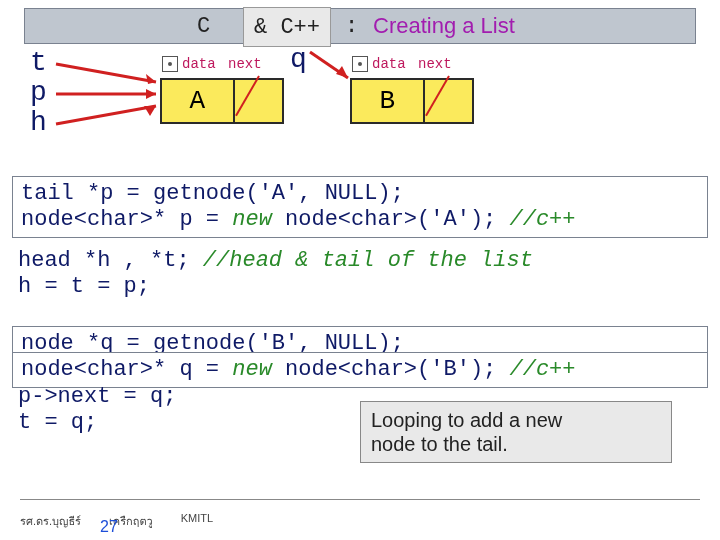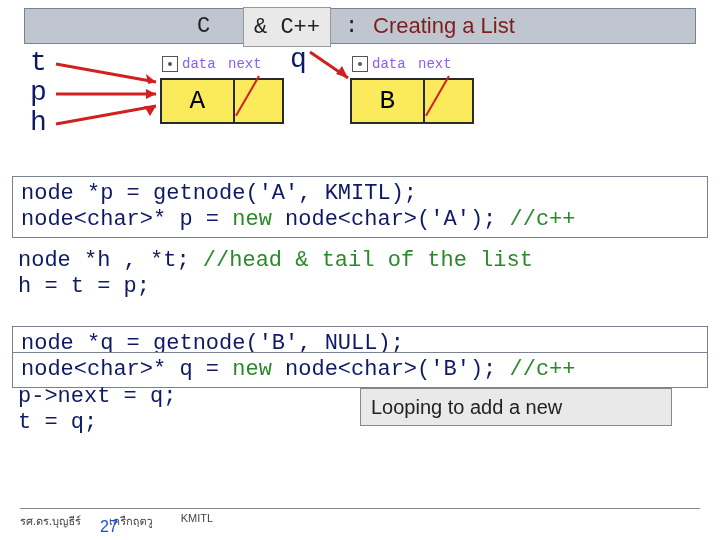--- a/index.html
+++ b/index.html
@@ -36,21 +36,21 @@
   border:1px solid #999;
   font-family:"Courier New",monospace;
   font-size:22px;
   color:#222;
   display:flex;align-items:center;
 }
 .header .colon {
   position:absolute; left:320px; font-family:"Courier New",monospace; font-size:22px; color:#222;
 }
 .header .title {
-  position:absolute; left:348px; font-family:Arial,sans-serif; font-size:22px; color:#7f1d1d;
+  position:absolute; left:348px; font-family:Arial,sans-serif; font-size:22px; color:#a21caf;
 }
 .diagram {
   position:absolute;
   top:44px;
   left:20px;
   width:680px;
   height:130px;
 }
 .ptrs {
   position:absolute;
@@ -94,21 +94,21 @@
   width:2px;
   height:110%;
   background:#d02020;
   transform:rotate(30deg);
   transform-origin:top;
 }
 .labelimg {
   position:absolute;
   font-family:"Courier New",monospace;
   font-size:14px;
-  color:#8b5cf6;
+  color:#be185d;
   display:flex;
   align-items:flex-start;
   gap:2px;
 }
 .dotbox {
   width:14px;height:14px;border:1px solid #555;position:relative;margin-right:2px;
 }
 .dotbox::after{content:"";position:absolute;width:4px;height:4px;background:#555;border-radius:50%;left:5px;top:5px;}
 .qlbl {
   position:absolute;
@@ -129,38 +129,38 @@
   color:#0f1a66;
 }
 .plain {
   position:absolute;
   left:18px;
   font-family:"Courier New",monospace;
   font-size:22px;
   line-height:26px;
   color:#0f1a66;
 }
-.grn { color:#2a8a2a; }
+.grn { color:#2a8a2a;font-style:italic; }
 .notebox {
   position:absolute;
   background:#e9e9e9;
   border:1px solid #888;
   padding:6px 10px;
   font-family:Arial,sans-serif;
   font-size:20px;
   color:#222;
   line-height:24px;
 }
 .footer {
   position:absolute;
   bottom:10px;
   left:20px;
   right:20px;
   border-top:1px solid #888;
-  padding-top:3px;
+  padding-top:12px;
   font-size:11px;
   color:#444;
   display:flex;
   gap:28px;
 }
 .slidenum {
   position:absolute;
   bottom:4px;
   left:100px;
   font-size:16px;
@@ -223,44 +223,45 @@
   </div>
   <div class="node" style="left:330px;top:34px">
     <div class="data">B</div>
     <div class="next">
         <div class="slash"></div>
       </div>
   </div>
 </div>
 
 <div class="codeblk" style="top:176px">
-  <div>node *p = getnode('A', KMITL);</div>
+  <div>tail *p = getnode('A', NULL);</div>
   <div><span>node&lt;char&gt;* p = </span><span class="grn">new</span><span> node&lt;char&gt;('A'); </span><span class="grn">//c++</span></div>
 </div>
 
 <div class="plain" style="top:248px">
-  <div><span>node *h , *t; </span><span class="grn">//head &amp; tail of the list</span></div>
+  <div><span>head *h , *t; </span><span class="grn">//head &amp; tail of the list</span></div>
   <div>h = t = p;</div>
 </div>
 
 <div class="codeblk" style="top:326px">
   <div>node *q = getnode('B', NULL);</div>
 </div>
 
 <div class="codeblk" style="top:352px">
   <div><span>node&lt;char&gt;* q = </span><span class="grn">new</span><span> node&lt;char&gt;('B'); </span><span class="grn">//c++</span></div>
 </div>
 
 <div class="plain" style="top:384px">
   <div>p-&gt;next = q;</div>
   <div>t = q;</div>
 </div>
 
-<div class="notebox" style="top:388px;left:360px;width:290px">
+<div class="notebox" style="top:401px;left:360px;width:290px">
   <div>Looping to add a new</div>
+  <div>node to the tail.</div>
 </div>
 
 <div class="footer">
   <span>รศ.ดร.บุญธีร์</span>
   <span>เครืกฤตวู</span>
   <span>KMITL</span>
 </div>
 <div class="slidenum">27</div>
 
 </body></html>

